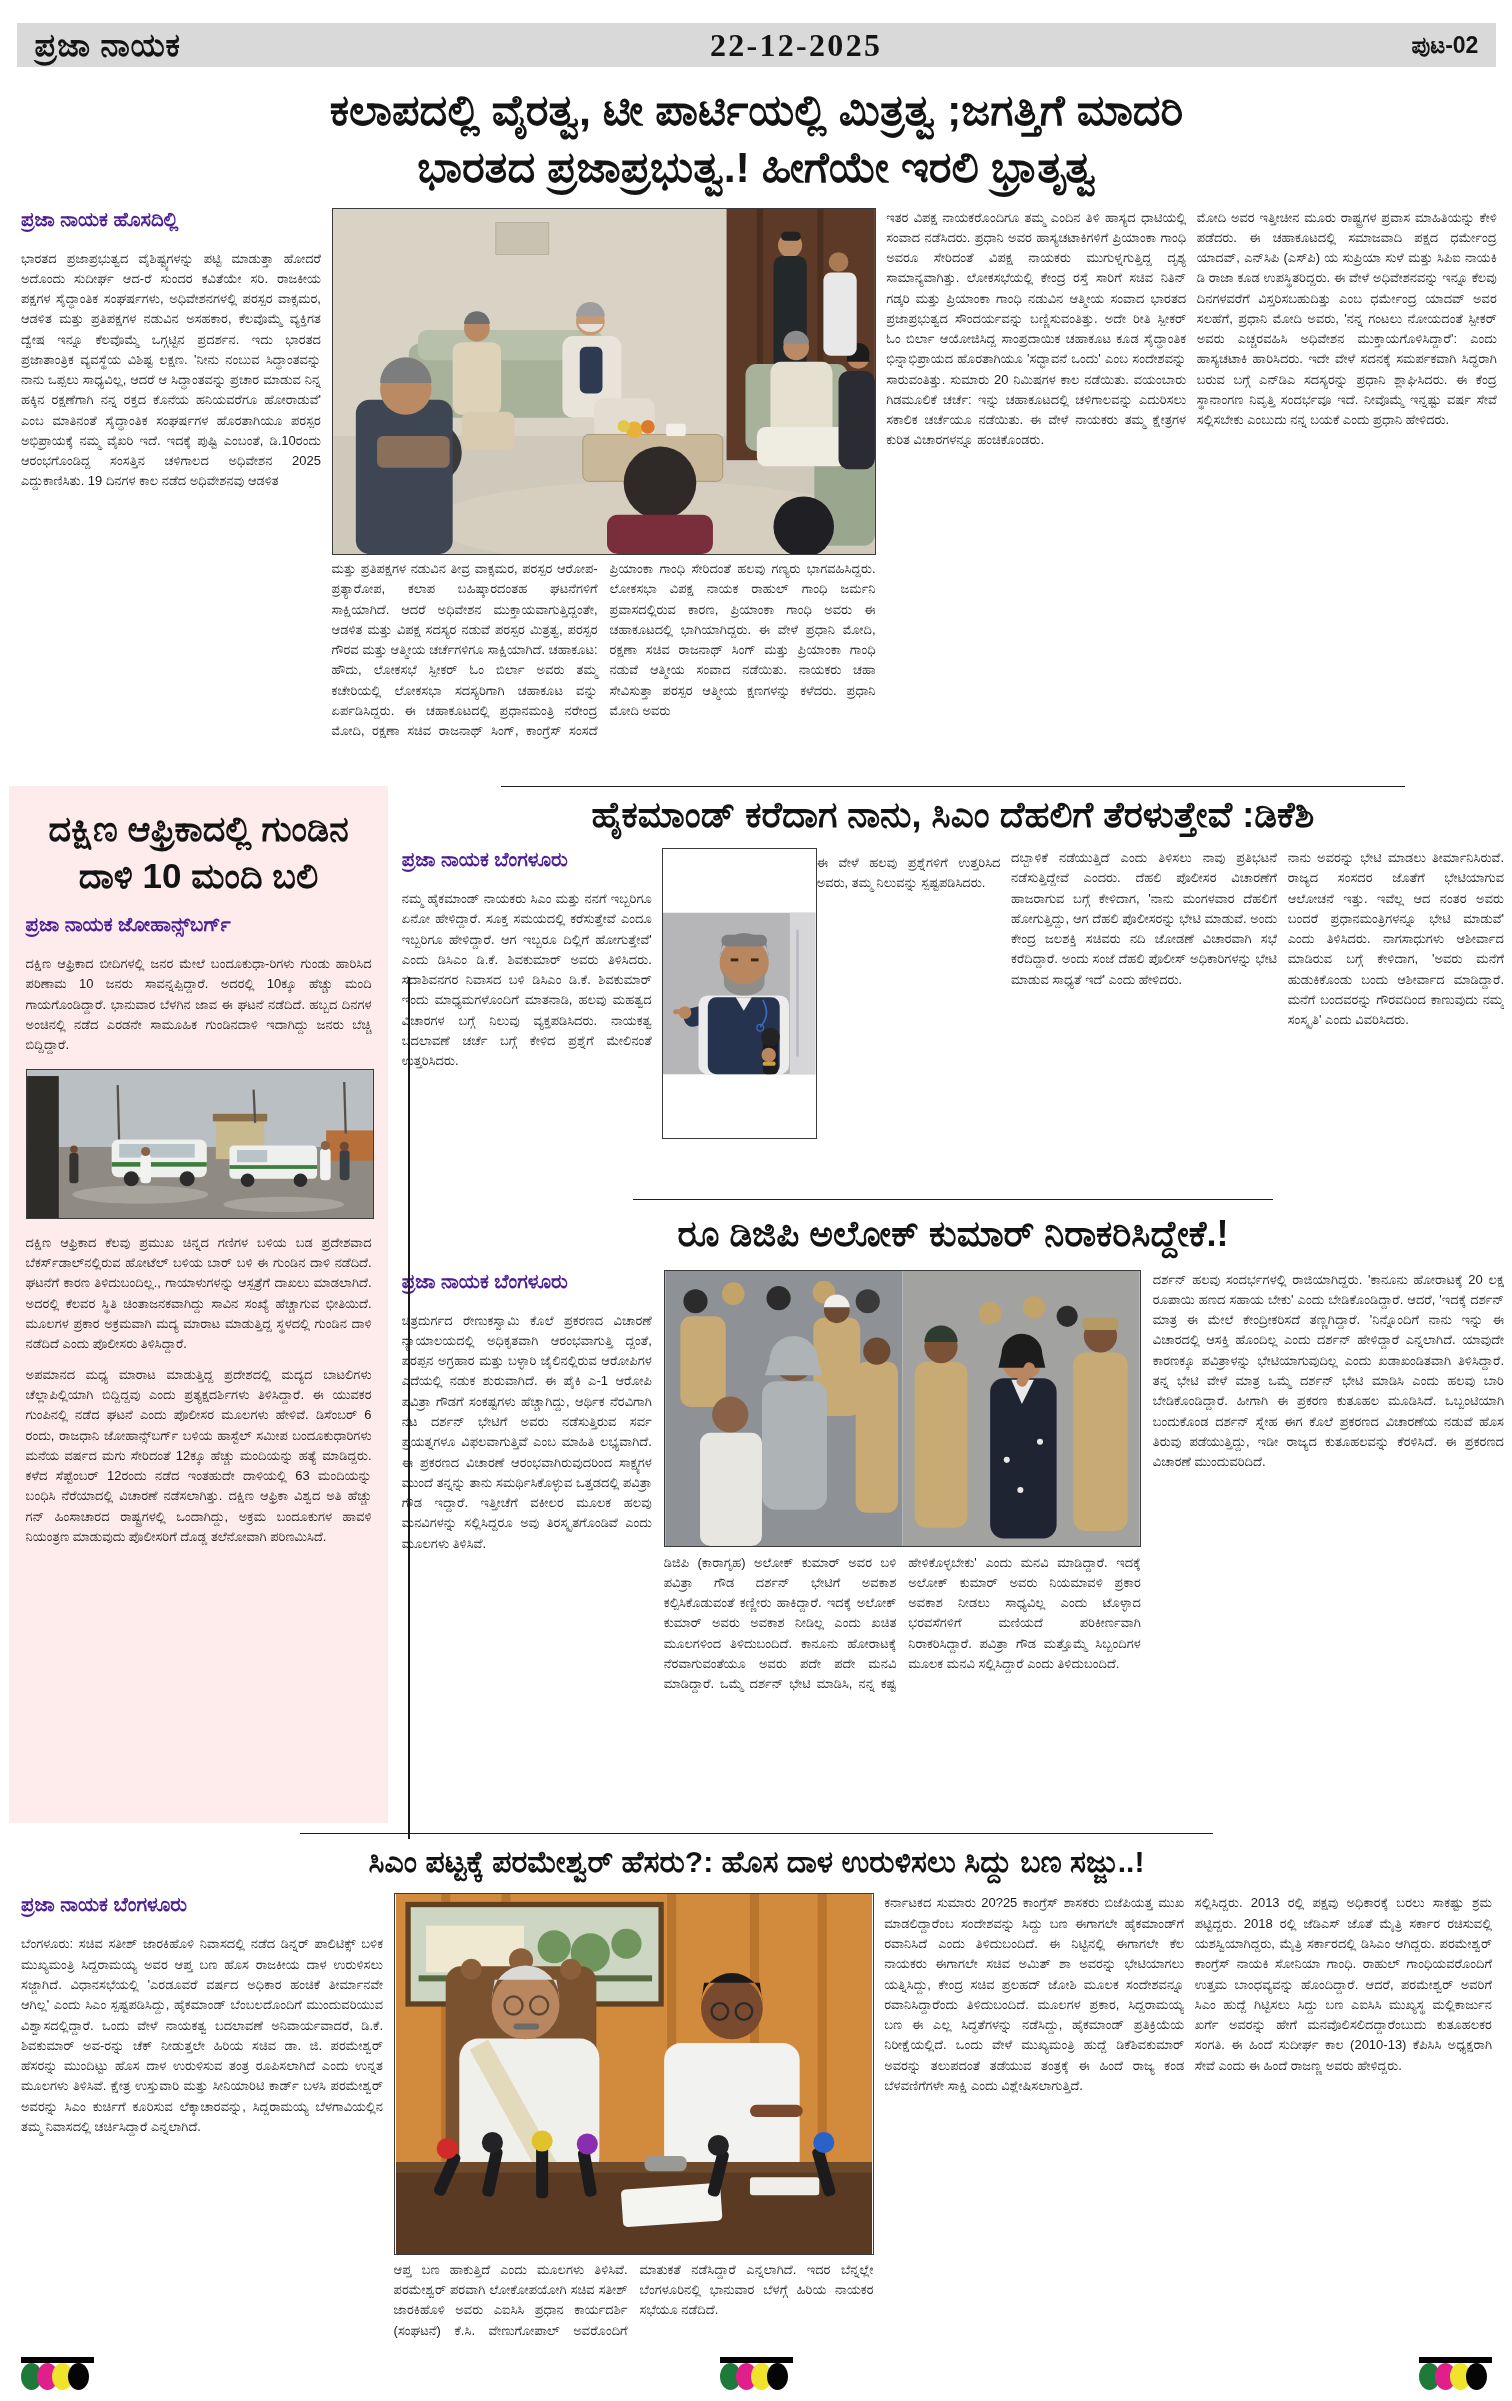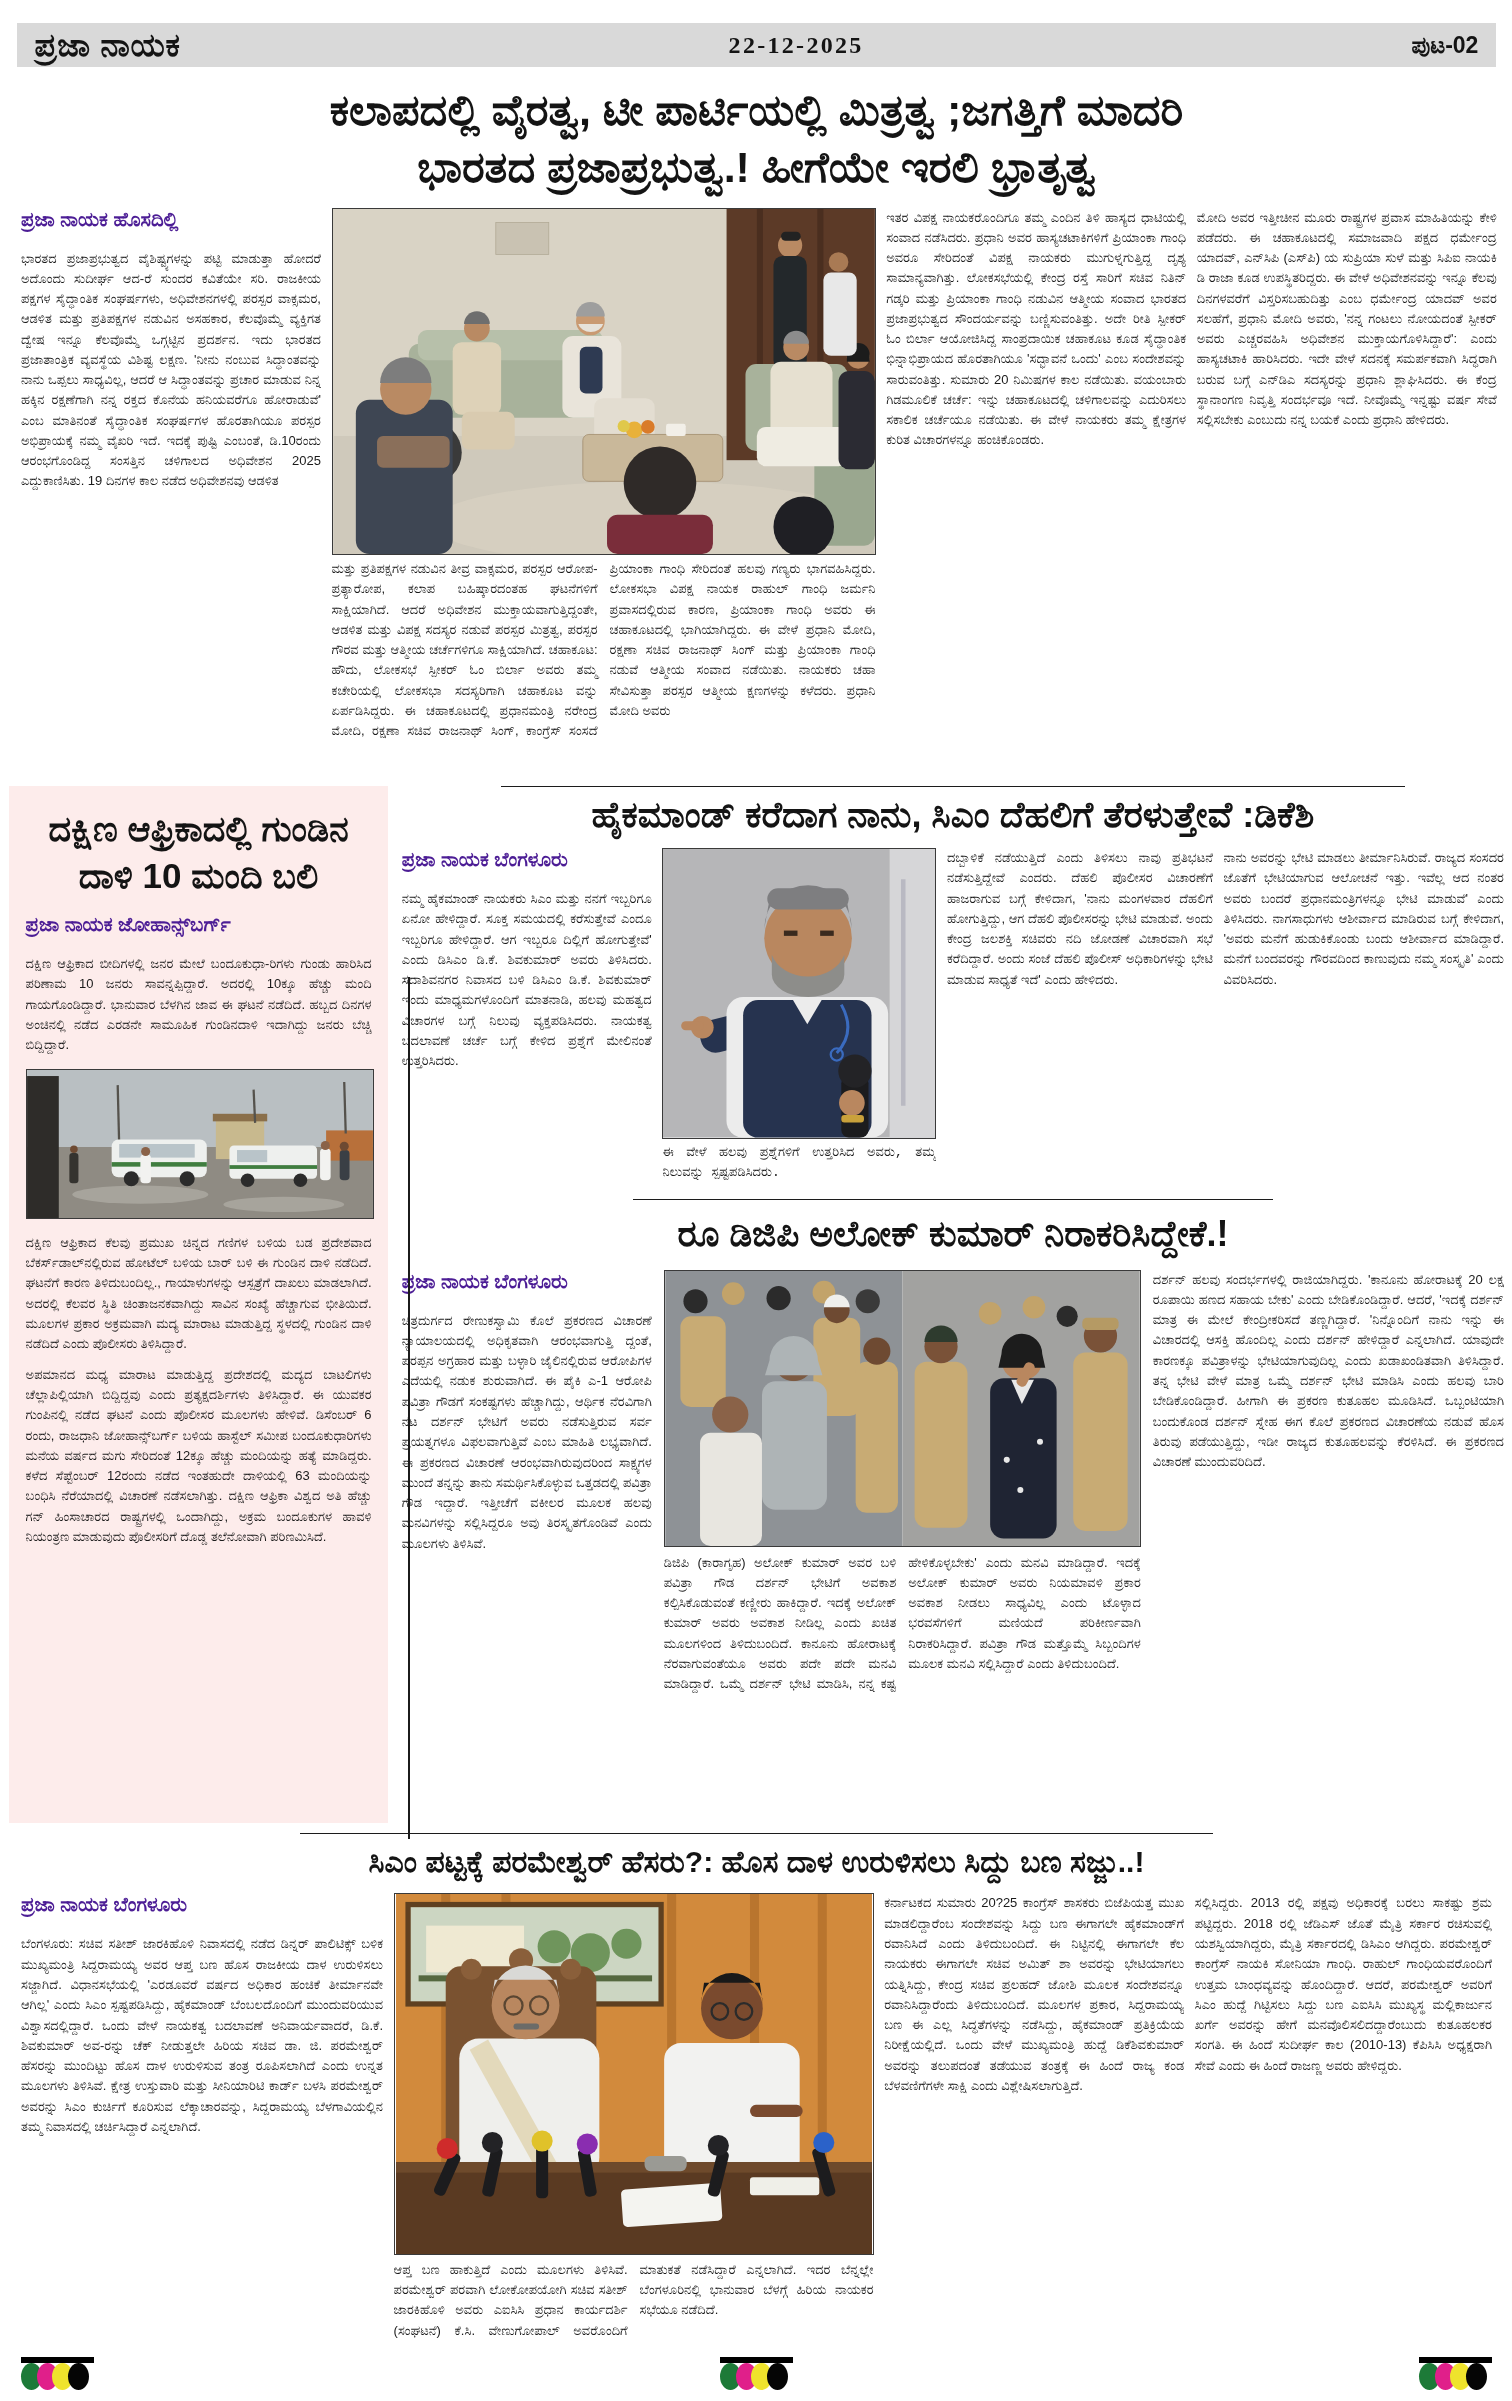--- a/index.html
+++ b/index.html
@@ -2,21 +2,21 @@
 <html style="font-size:12px"><head>
 <meta charset="utf-8">
 <style>
   html,body{margin:0;padding:0;background:#ffffff;}
   .page{position:relative;width:1513px;height:2401px;background:#fff;overflow:hidden;
         font-family:"Liberation Sans","DejaVu Sans",sans-serif;color:#141414;border-radius:9px;}
   
   .masthead{display:flex;align-items:center;justify-content:space-between;
             background:#d9d9d9;margin:23px 16.6px 0;height:44px;padding:0 18px;}
   .m-title{font-size:32px;font-weight:800;letter-spacing:0.8px;}
-  .m-date{font-size:24px;font-weight:700;font-family:"Liberation Serif","DejaVu Serif",serif;letter-spacing:2.3px;}
+  .m-date{font-size:32px;font-weight:700;font-family:"Liberation Serif","DejaVu Serif",serif;letter-spacing:2.3px;}
   .m-page{font-size:23px;font-weight:700;}
   
   .main-hl{margin:15px 45px 12px;text-align:center;font-weight:800;font-size:43px;line-height:1.32;}
   
   .byline{color:#4c1d95;font-weight:700;font-size:19.7px;margin:0 0 18px;}
   .btxt{text-align:justify;font-size:13px;line-height:1.56;color:#1a1a1a;}
   .colclip{overflow:hidden;}
   .photo{border:0.8px solid #3a3a3a;display:block;}
   .rule{border-top:1.5px solid #1c1c1c;margin:0 auto;}
   
@@ -27,21 +27,21 @@
   
   .middle{display:flex;gap:13.6px;padding:0 9px;margin-top:12px;}
   .sidebar{flex:0 0 346px;background:#fdeceb;padding:16.6px 16.6px 13.6px;height:1007px;overflow:hidden;}
   .sb-hl{font-size:35px;font-weight:800;text-align:center;line-height:1.35;margin:3px 0 13.6px;}
   .rightstack{flex:1;min-width:0;}
   .vrule{position:absolute;left:408px;top:977px;width:1.5px;height:862px;background:#1b1b1b;}
   
   .dks-hl{font-size:36px;font-weight:800;text-align:center;margin:7.6px 0 12px;}
   .dks-row{display:flex;gap:10.6px;height:337px;}
   .dks-c1{flex:0 0 250px;}
-  .dks-ph{flex:0 0 272px;display:flex;flex-direction:column;font-family:Liberation Mono, monospace;}
+  .dks-ph{flex:0 0 272px;display:flex;flex-direction:row;}
   .dks-c2{flex:0 0 266px;}
   .dks-c3{flex:1;}
   .dks-under{height:42px;overflow:hidden;margin-top:4.5px;}
   
   .dar-hl{font-size:36px;font-weight:800;text-align:center;line-height:1.4;margin:9px 0 10.6px;}
   .dar-row{display:flex;gap:12px;height:446px;}
   .dar-c1{flex:0 0 250px;}
   .dar-ph{flex:0 0 475px;display:flex;flex-direction:column;}
   .dar-cap{columns:2;column-gap:12px;height:159px;overflow:hidden;margin-top:6px;}
   .dar-c2{flex:1;}

